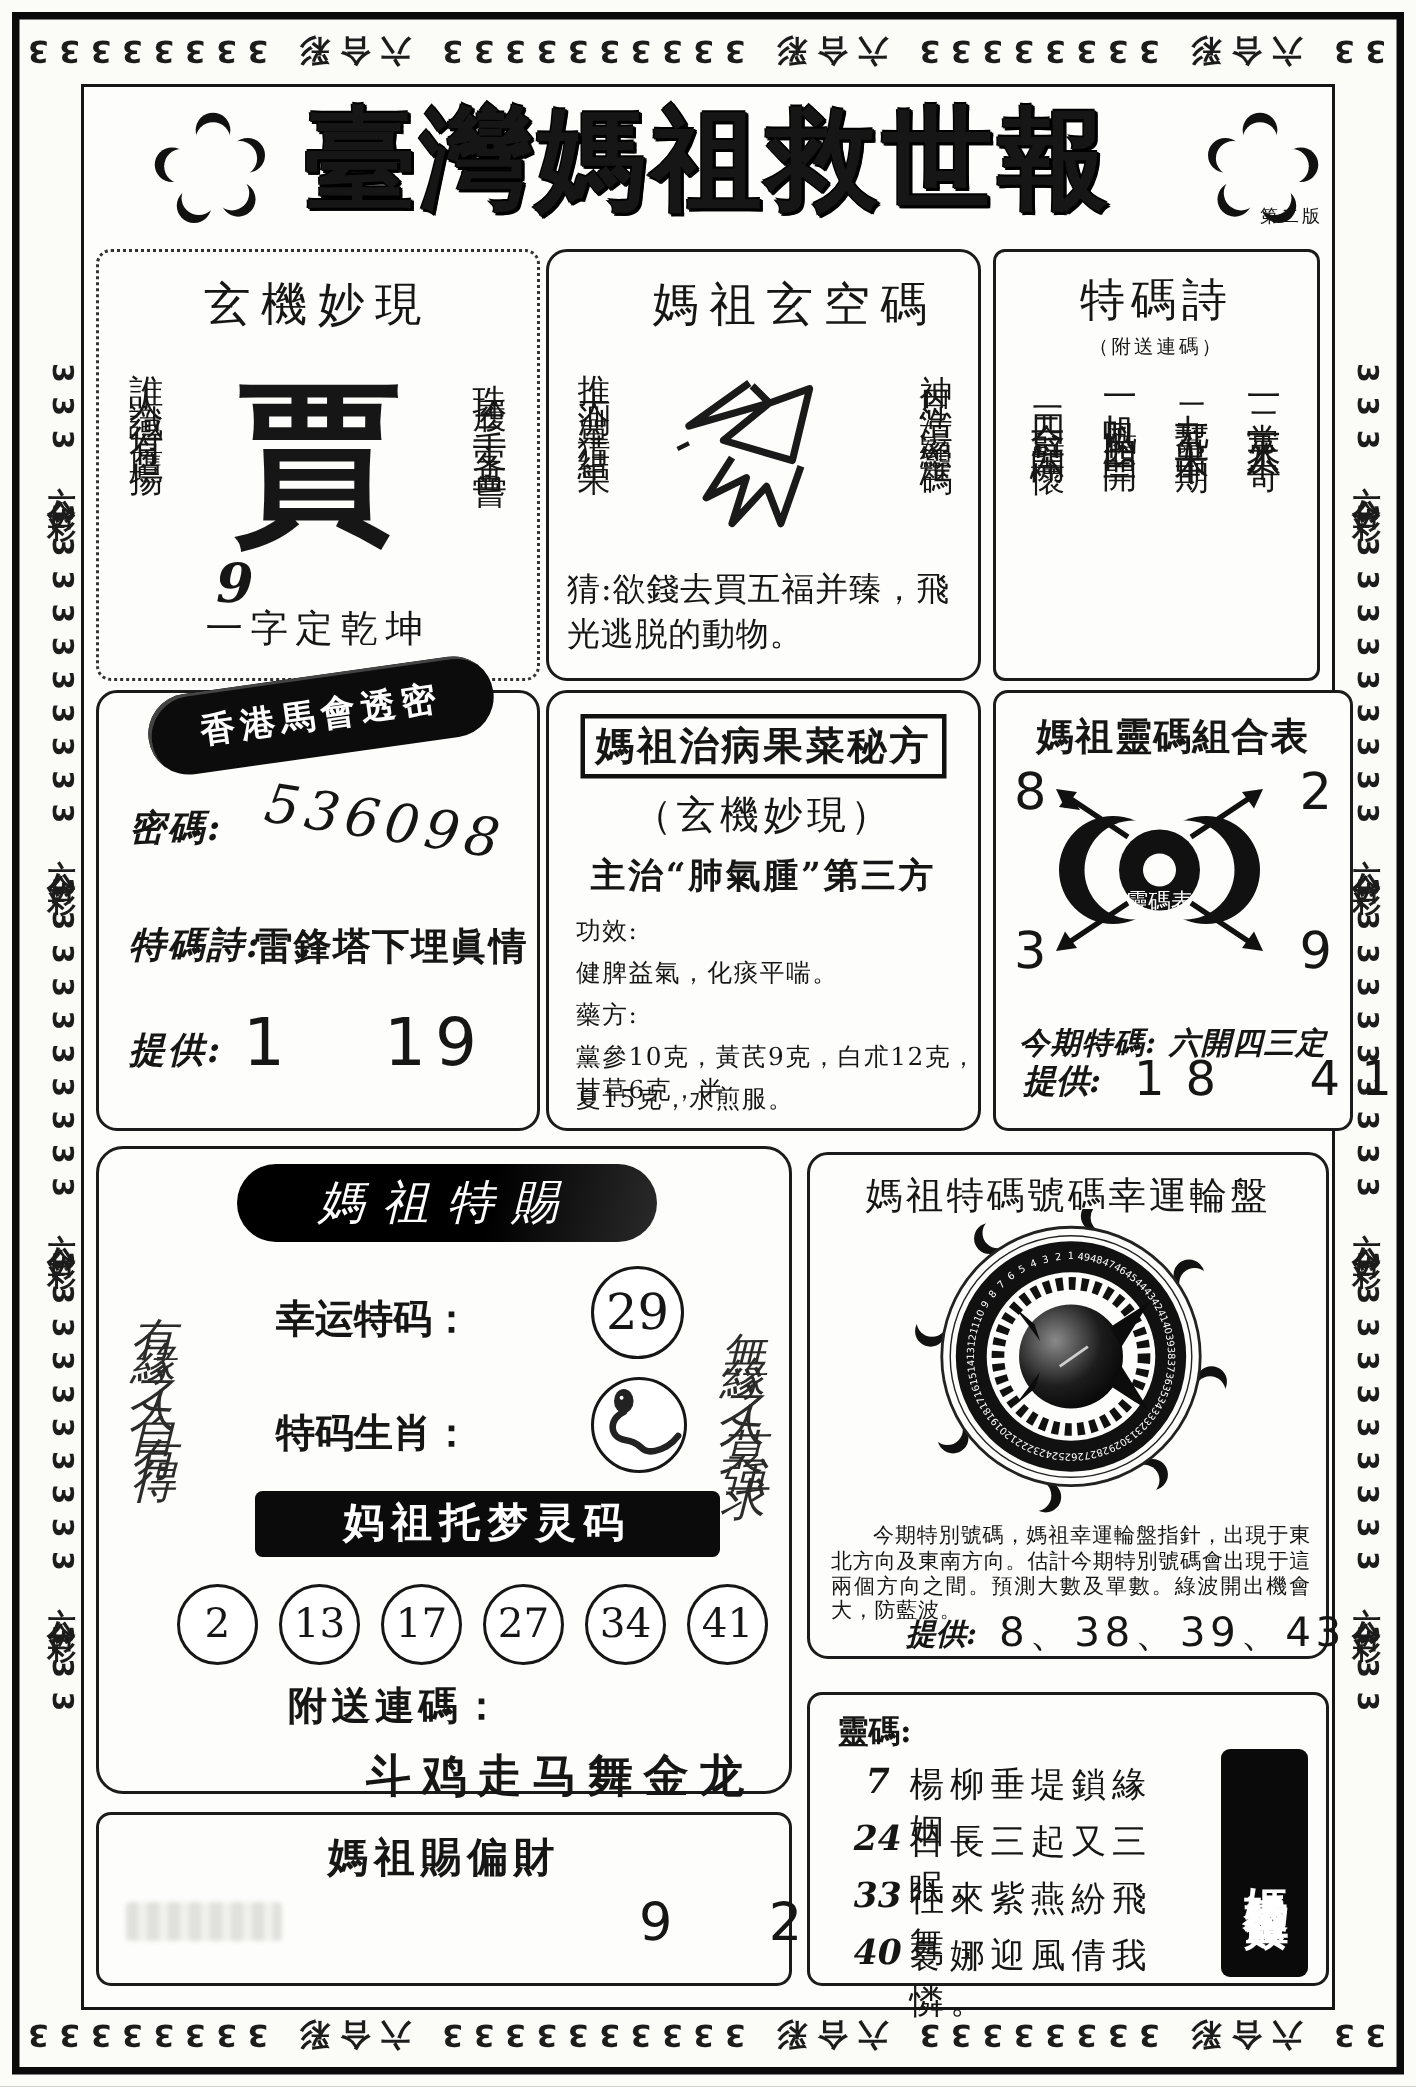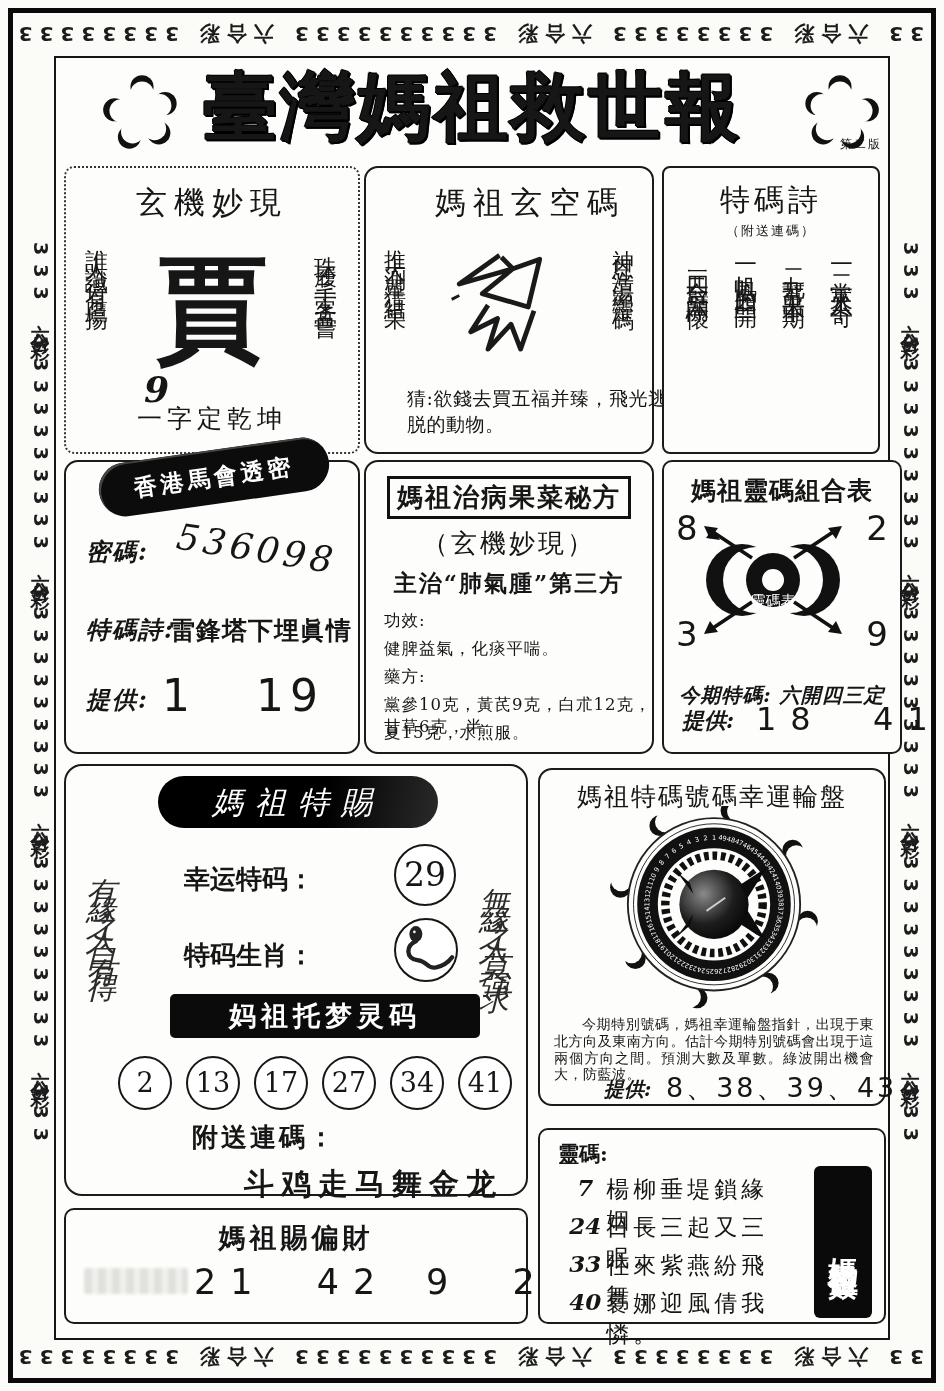--- a/index.html
+++ b/index.html
@@ -39,21 +39,21 @@
   .box-c { left:662px; top:166px; width:218px; height:288px; border-radius:8px; }
   .box-title { position:absolute; left:0; right:0; text-align:center; font-size:31px; letter-spacing:7px; }
   .a-left { left:16px; top:62px; font-size:23px; letter-spacing:10px; }
   .a-right { right:16px; top:70px; font-size:23px; letter-spacing:10px; }
   .a-main { position:absolute; left:50%; top:84px; transform:translateX(-50%); font-size:112px; font-weight:bold; line-height:1; }
   .a-nine { position:absolute; left:78px; top:200px; font-size:36px; font-style:italic; font-weight:bold; }
   .a-caption { position:absolute; left:0; right:0; top:234px; text-align:center; font-size:25px; letter-spacing:5px; }
   .b-left { left:14px; top:64px; font-size:22px; letter-spacing:10px; }
   .b-right { right:14px; top:64px; font-size:22px; letter-spacing:10px; }
   .b-scribble { position:absolute; left:78px; top:72px; }
-  .b-hint { position:absolute; left:12px; bottom:14px; width:266px; font-size:19px; letter-spacing:0.5px;margin-left:29px; }
+  .b-hint { position:absolute; left:12px; bottom:14px; width:266px; font-size:22px; letter-spacing:0.5px; }
   .c-subtitle { position:absolute; left:0; right:0; top:54px; text-align:center; font-size:13px; letter-spacing:2px; }
   .c-poem { position:absolute; right:20px; top:84px; height:196px; writing-mode:vertical-rl; text-orientation:upright; font-size:23px; letter-spacing:6px; }
   .c-col { margin-left:17px; }
 
   
   .box-d { left:64px; top:460px; width:296px; height:294px; }
   .box-e { left:364px; top:460px; width:290px; height:294px; }
   .box-f { left:662px; top:460px; width:240px; height:294px; border-radius:10px; }
   .d-banner { position:absolute; left:32px; top:-12px; width:232px; height:54px; background:#0c0c0c; border-radius:28px;
     transform:rotate(-8deg); color:#fff; text-align:center; line-height:54px; font-size:23px; font-weight:bold; letter-spacing:4px;
@@ -355,21 +355,20 @@
       <line x1="122" y1="112" x2="142" y2="98" stroke="#cfcfcf" stroke-width="2"></line>
     </svg>
     <div class="h-body">今期特別號碼，媽祖幸運輪盤指針，出現于東北方向及東南方向。估計今期特別號碼會出現于這兩個方向之間。預測大數及單數。綠波開出機會大，防藍波。</div>
     <div class="h-provide-label">提供:</div>
     <div class="h-provide-nums nums">8、38、39、43</div>
   </div>
 
   <div class="box box-i">
     <div class="i-title">媽祖賜偏財</div>
     <div class="i-smudge"></div>
-    <div class="i-nums i-nums-left nums">21  42</div>
     <div class="i-nums i-nums-right nums">9  26  47</div>
   </div>
 
   <div class="box box-j">
     <div class="j-label">靈碼:</div>
     <div class="j-row" style="top:44px;">
       <span class="j-num">7</span>
       <span class="j-text">楊柳垂堤鎖緣姻，</span>
     </div>
     <div class="j-row" style="top:82px;">

